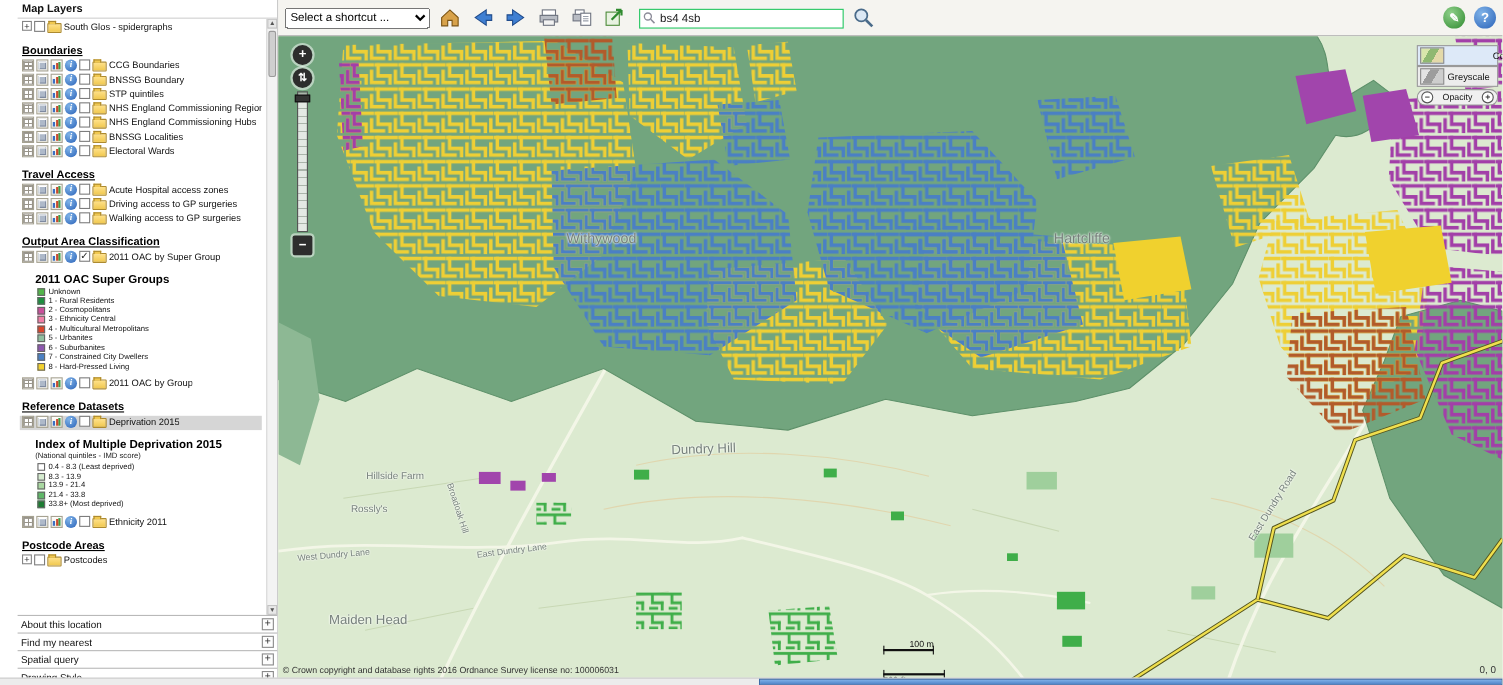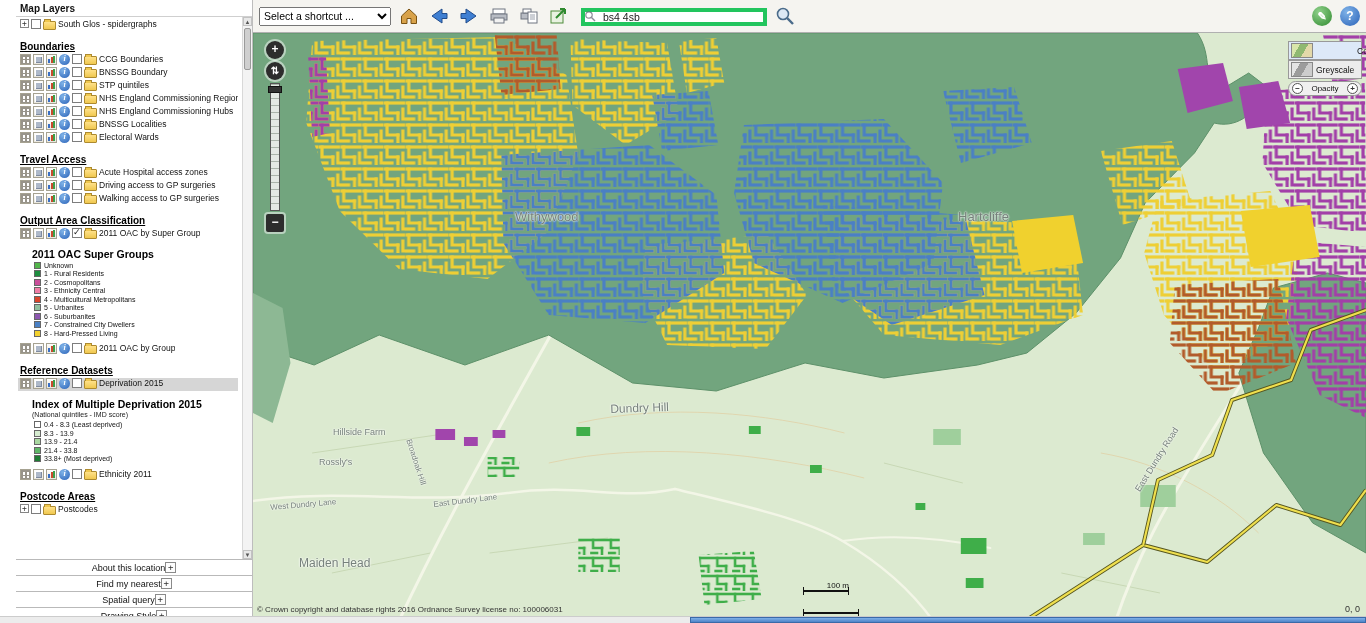--- a/index.html
+++ b/index.html
@@ -39,32 +39,32 @@
   .swatch { width:7px; height:7px; flex:none; border:1px solid #666; }
   .legend-label { font-size:7px; color:#111; white-space:nowrap; }
   
   .vscroll { position:absolute; top:0; right:0; bottom:0; width:10px; background:#f3f3f3; border-left:1px solid #d8d8d8; }
   .vs-btn { position:absolute; left:0; width:9px; height:9px; font-size:6px; line-height:9px; text-align:center; color:#555; background:#e8e8e8; border:1px solid #c2c2c2; }
   .vs-up { top:0; } .vs-up::before { content:"▲"; }
   .vs-down { bottom:0; } .vs-down::before { content:"▼"; }
   .vs-thumb { position:absolute; left:1px; top:11px; width:7px; height:42px; background:#cfcfcf; border:1px solid #9a9a9a; border-radius:2px; }
   
   .accordion { flex:none; }
-  .acc-row { height:16px; border-top:1px solid #b9b9b9; display:flex; align-items:center; justify-content:center; padding:0 3px; background:#fff; }
+  .acc-row { height:16px; border-top:1px solid #b9b9b9; display:flex; align-items:center; justify-content:space-between; padding:0 3px; background:#fff; }
   .acc-label { font-size:9px; color:#111; }
   .acc-plus { width:11px; height:11px; border:1px solid #8a8a8a; background:#fdfdfd; font:9px/9px "DejaVu Sans Mono",monospace; text-align:center; color:#333; }
   .acc-plus::before { content:"+"; }
 
   
   .main { flex:1; display:flex; flex-direction:column; position:relative; }
   .toolbar { height:33px; flex:none; background:#f5f4f0; border-bottom:1px solid #b0b0b0; display:flex; align-items:center; gap:6px; padding:0 6px; }
   .shortcut { width:132px; height:19px; font-size:10.5px; }
   .tbtn { width:24px; height:24px; border:none; background:transparent; display:inline-flex; align-items:center; justify-content:center; padding:0; }
   .search-wrap { position:relative; margin-left:4px; }
-  .search-input { width:186px; height:18px; border:4px solid #22c55e; font-size:10.5px; padding:0 3px 0 18px; background:#fff; color:#222; }
+  .search-input { width:186px; height:18px; border:1px solid #22c55e; font-size:10.5px; padding:0 3px 0 18px; background:#fff; color:#222; }
   .search-mini-icon { position:absolute; left:3px; top:3px; opacity:.75; }
   .right-tools { margin-left:auto; display:flex; align-items:center; gap:8px; }
   .round-tool { width:20px; height:20px; border-radius:50%; display:inline-flex; align-items:center; justify-content:center; color:#fff; font-weight:bold; }
   .draw-tool { background:radial-gradient(circle at 35% 30%,#8fd08a,#2f8a2f); font-size:11px; }
   .draw-tool::before { content:"✎"; }
   .help-tool { background:radial-gradient(circle at 35% 30%,#7fb3e8,#2a62b8); font-size:12px; }
   .help-tool::before { content:"?"; }
 
   
   .map { flex:1; position:relative; background:#dcead0; overflow:hidden; }

